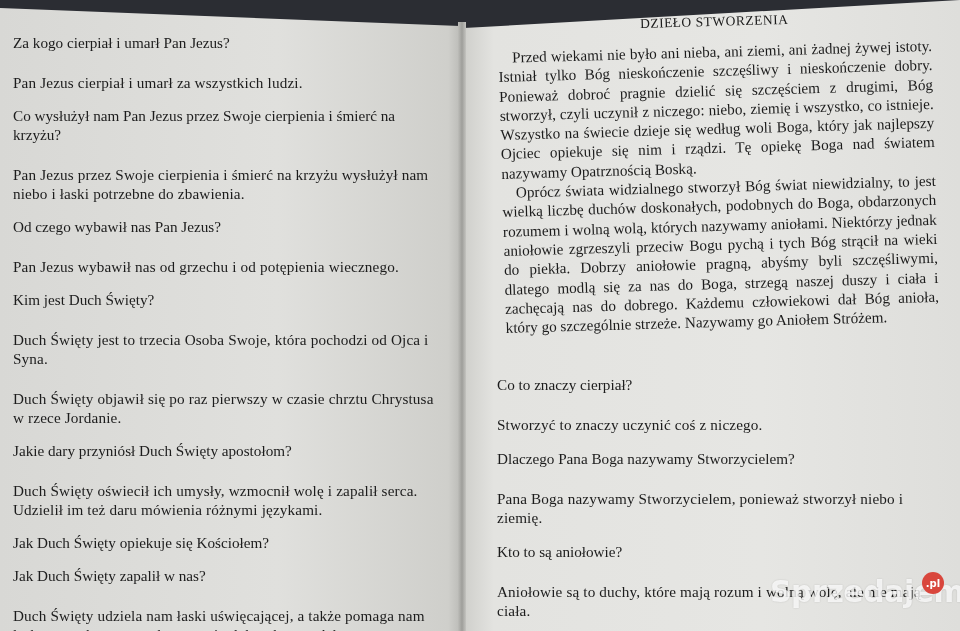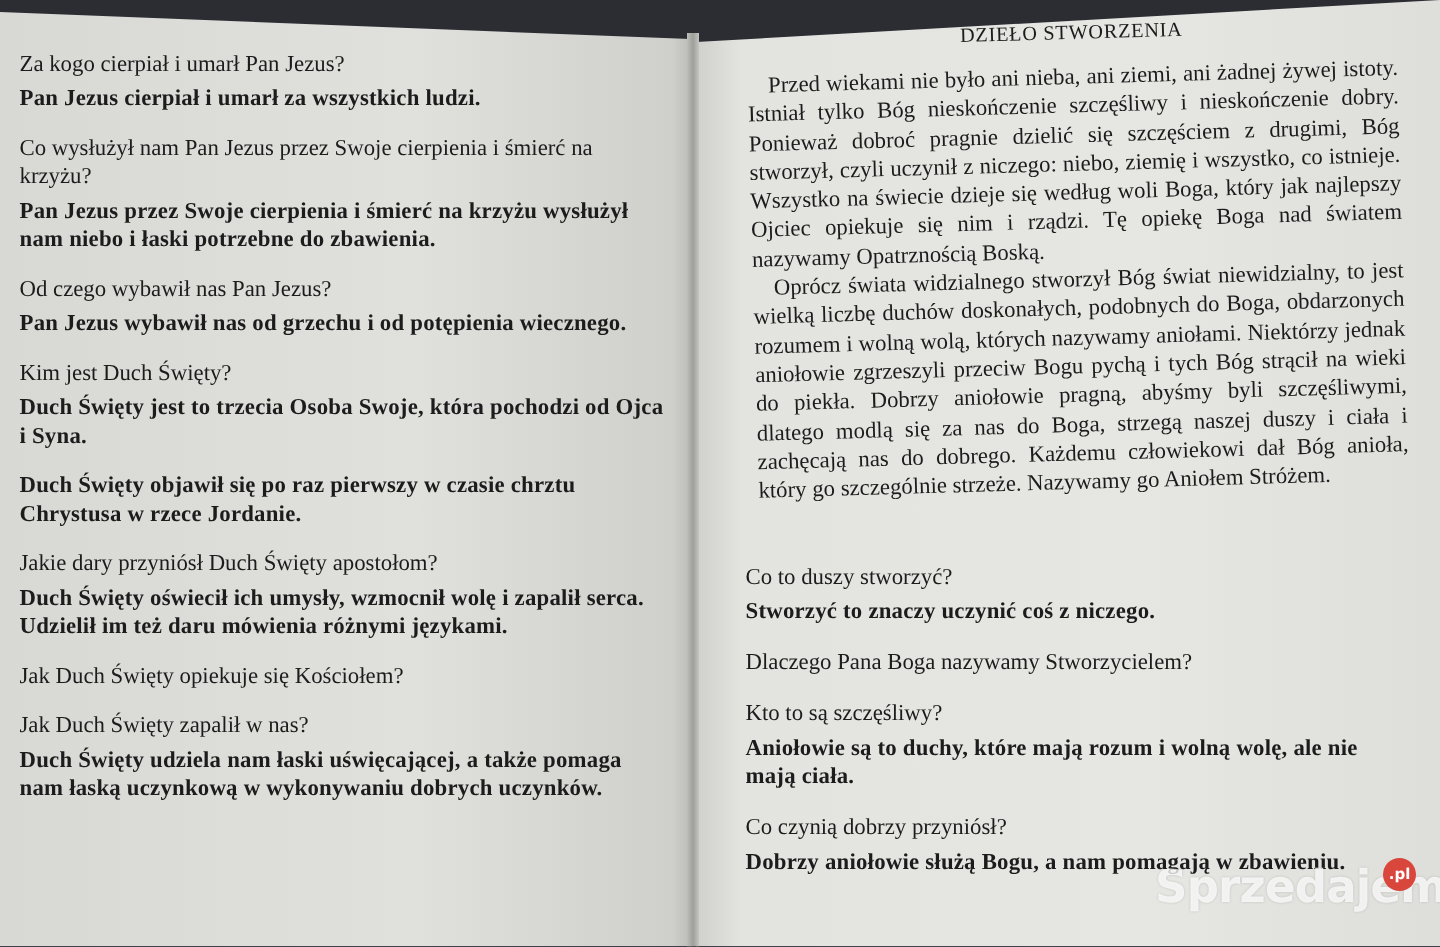--- a/index.html
+++ b/index.html
@@ -28,21 +28,21 @@
       position: absolute; left: 458px; top: 22px; width: 8px; bottom: 0;
       background: linear-gradient(90deg, #bdbdb9, #9e9e9a 50%, #c4c4c0);
     }
     .col {
       position: absolute;
       font-family: "Liberation Serif", "DejaVu Serif", serif;
     }
     .left-col { left: 13px; top: 33px; width: 432px; }
     .qa { margin-bottom: 14px; }
     .q { font-size: 15.2px; line-height: 19px; }
-    .a { font-size: 15.2px; line-height: 19px; font-weight: bold; margin-top: 4px; letter-spacing: 0.15px; }
+    .a { font-size: 15.2px; line-height: 19px; font-weight: normal; margin-top: 21px; letter-spacing: 0.15px; }
 
     .right-col { left: 497px; top: 18px; width: 434px; transform: rotate(-1.6deg); transform-origin: 0 0; }
     .title {
       text-align: center; font-size: 13.5px; letter-spacing: 0.5px;
       margin: 2px 0 12px 0;
     }
     .para { font-size: 15.2px; line-height: 19.3px; text-align: justify; text-indent: 14px; margin: 0; }
     .right-qa { position: absolute; left: 497px; top: 375px; width: 445px; }
     .right-qa .qa { margin-bottom: 15px; }
 
@@ -102,28 +102,29 @@
 </div>
 
 <div class="col right-col">
   <div class="title">DZIEŁO STWORZENIA</div>
   <p class="para">Przed wiekami nie było ani nieba, ani ziemi, ani żadnej żywej istoty. Istniał tylko Bóg nieskończenie szczęśliwy i nieskończenie dobry. Ponieważ dobroć pragnie dzielić się szczęściem z drugimi, Bóg stworzył, czyli uczynił z niczego: niebo, ziemię i wszystko, co istnieje. Wszystko na świecie dzieje się według woli Boga, który jak najlepszy Ojciec opiekuje się nim i rządzi. Tę opiekę Boga nad światem nazywamy Opatrznością Boską.</p>
   <p class="para">Oprócz świata widzialnego stworzył Bóg świat niewidzialny, to jest wielką liczbę duchów doskonałych, podobnych do Boga, obdarzonych rozumem i wolną wolą, których nazywamy aniołami. Niektórzy jednak aniołowie zgrzeszyli przeciw Bogu pychą i tych Bóg strącił na wieki do piekła. Dobrzy aniołowie pragną, abyśmy byli szczęśliwymi, dlatego modlą się za nas do Boga, strzegą naszej duszy i ciała i zachęcają nas do dobrego. Każdemu człowiekowi dał Bóg anioła, który go szczególnie strzeże. Nazywamy go Aniołem Stróżem.</p>
 </div>
 
 <div class="col right-qa">
   <div class="qa">
-    <div class="q">Co to duszy stworzyć?</div>
+    <div class="q">Co to znaczy cierpiał?</div>
     <div class="a">Stworzyć to znaczy uczynić coś z niczego.</div>
   </div>
   <div class="qa">
     <div class="q">Dlaczego Pana Boga nazywamy Stworzycielem?</div>
+    <div class="a">Pana Boga nazywamy Stworzycielem, ponieważ stworzył niebo i ziemię.</div>
   </div>
   <div class="qa">
-    <div class="q">Kto to są szczęśliwy?</div>
+    <div class="q">Kto to są aniołowie?</div>
     <div class="a">Aniołowie są to duchy, które mają rozum i wolną wolę, ale nie mają ciała.</div>
   </div>
   <div class="qa">
     <div class="q">Co czynią dobrzy przyniósł?</div>
     <div class="a">Dobrzy aniołowie służą Bogu, a nam pomagają w zbawieniu.</div>
   </div>
 </div>
 
 <div class="watermark">Sprzedajemy</div>
 <div class="watermark-badge">.pl</div>

